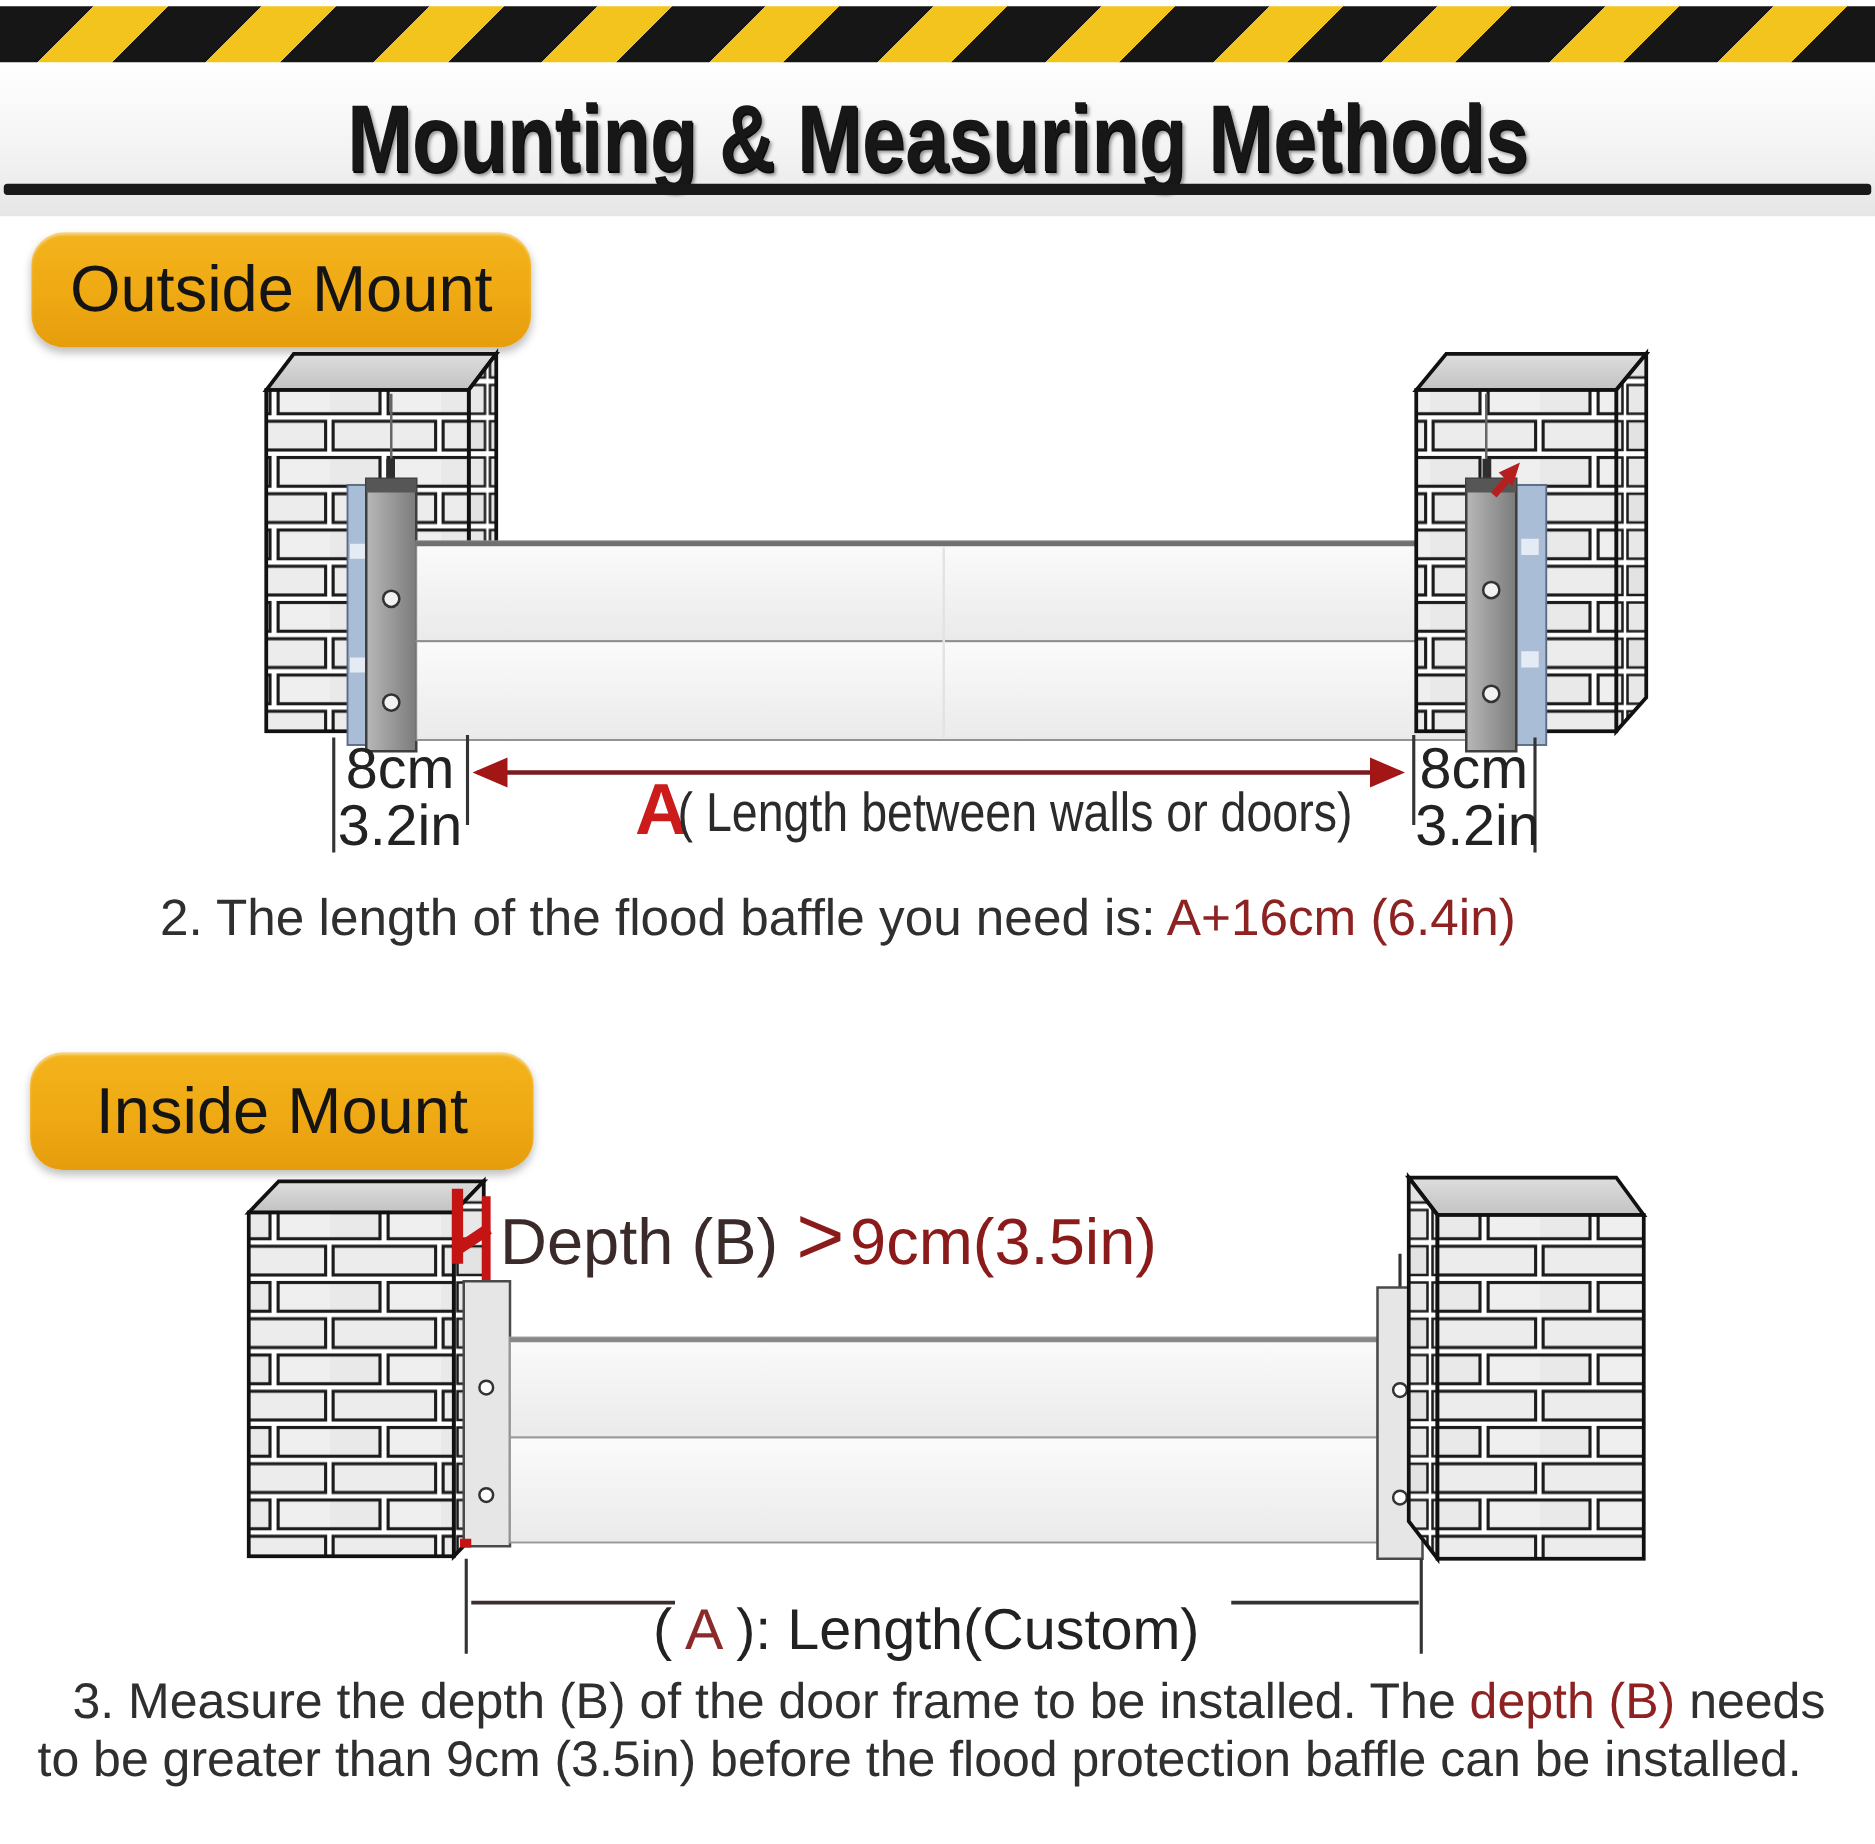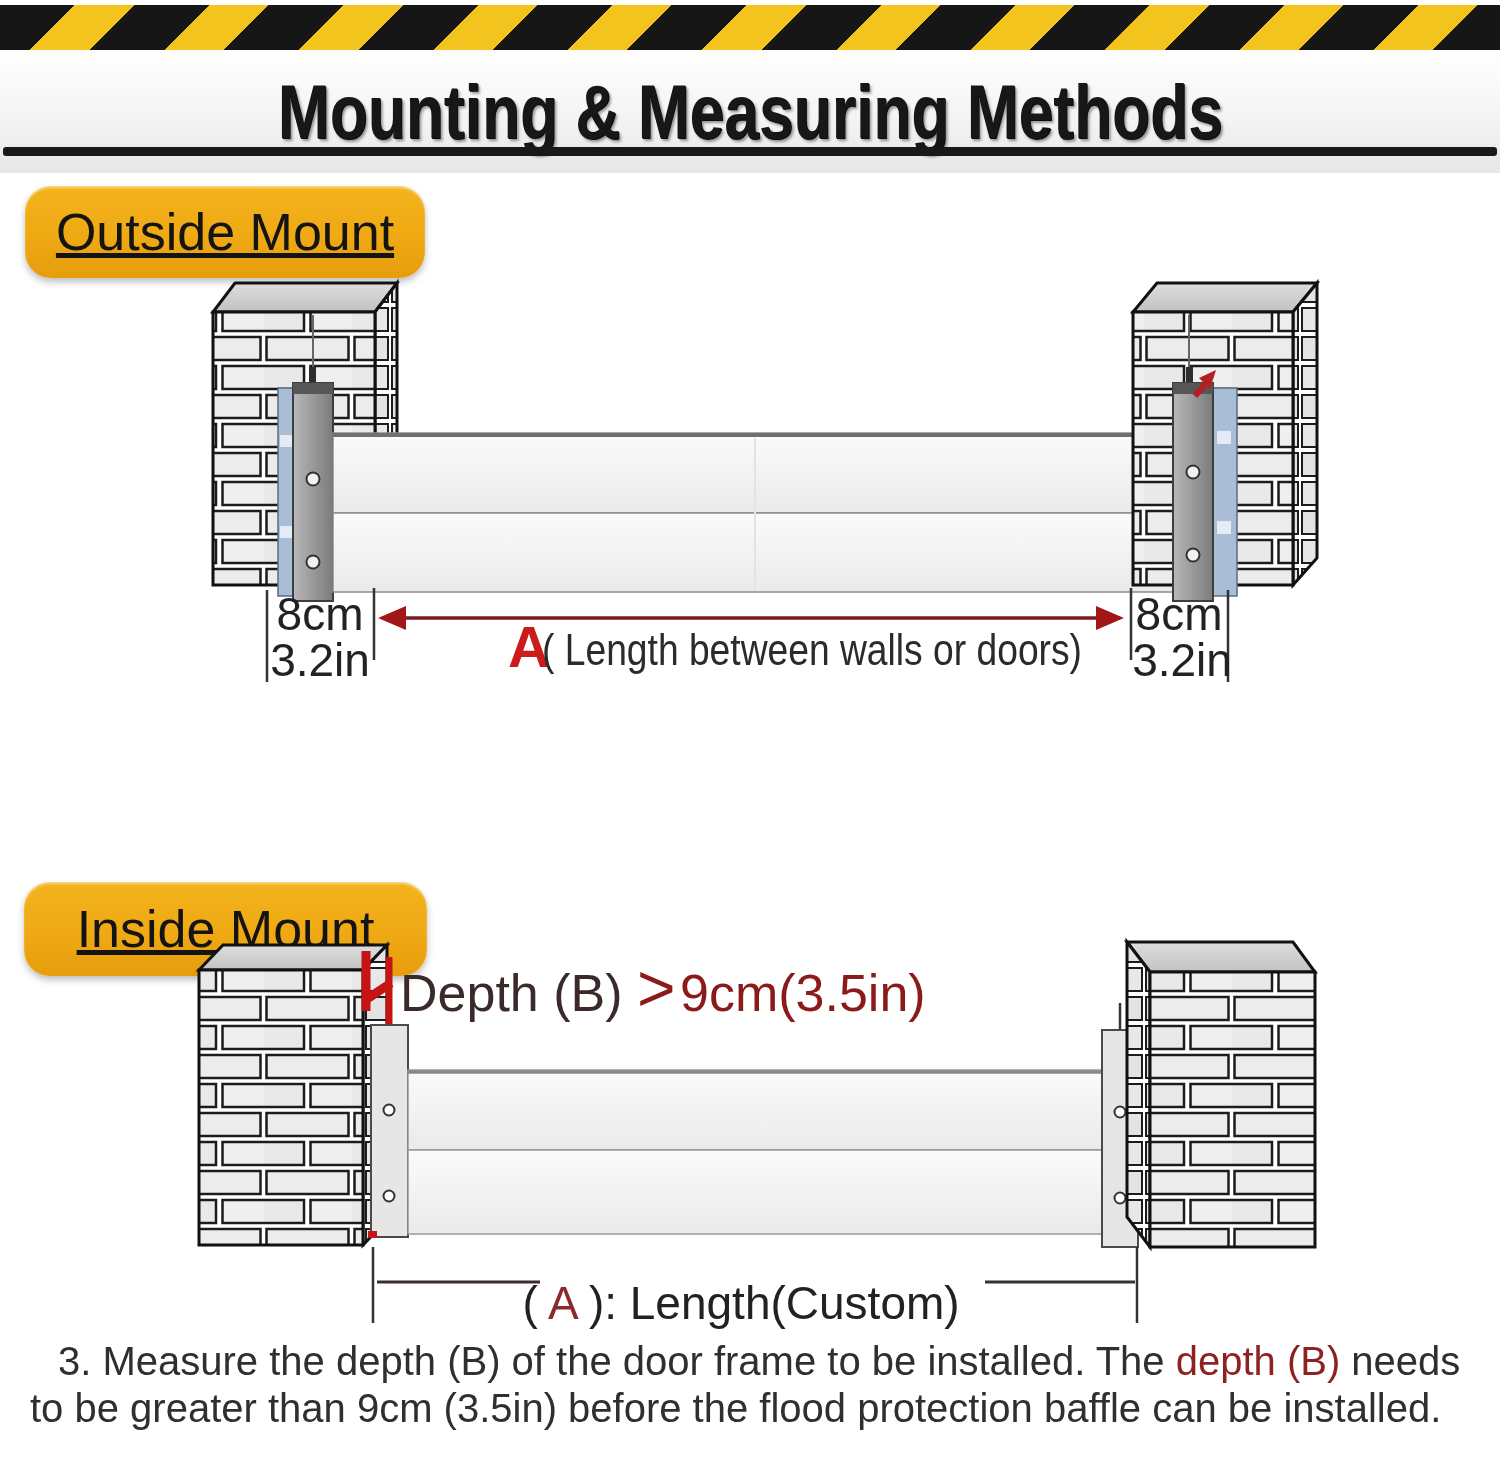--- a/index.html
+++ b/index.html
@@ -26,24 +26,23 @@
   .black-bar {
     position:absolute; top:147px; left:3px; width:1494px; height:9px;
     background:#191919; border-radius:3px;
   }
   
   .badge {
     position:absolute; display:flex; align-items:center; justify-content:center;
     background:linear-gradient(180deg,#f3b31c 0%,#efa913 55%,#e69d0d 100%);
     border-radius:26px; color:#141414; font-size:52px; white-space:nowrap;
     box-shadow:0 4px 7px rgba(0,0,0,0.25), inset 0 2px 2px rgba(255,255,255,0.45);
-    text-decoration:underline;
   }
   .badge-outside { left:25px; top:186px; width:400px; height:92px; }
-  .badge-inside  { left:24px; top:842px; width:403px; height:94px;margin-top:40px; }
+  .badge-inside  { left:24px; top:842px; width:403px; height:94px; }
   
   .diagram { position:absolute; left:0; width:1500px; }
   #diagram-outside { top:275px; height:430px; }
   #diagram-inside  { top:935px; height:400px; }
   svg text { font-family:"Liberation Sans", sans-serif; }
   
   .steps { position:absolute; color:#2f2f2f; }
   .steps p { margin:0; }
   .steps .red { color:#8e2222; }
   .steps-outside { left:128px; top:706px; font-size:41px; }
@@ -149,20 +148,21 @@
     <text x="320" y="355" text-anchor="middle" font-size="46" fill="#222222">8cm</text>
     <text x="320" y="401" text-anchor="middle" font-size="46" fill="#222222">3.2in</text>
     <text x="1179" y="355" text-anchor="middle" font-size="46" fill="#222222">8cm</text>
     <text x="1182" y="401" text-anchor="middle" font-size="46" fill="#222222">3.2in</text>
     <text x="508" y="392" font-size="58" font-weight="bold" fill="#cc1b1b">A</text>
     <text x="542" y="390" font-size="44" fill="#2b2b2b" textLength="540" lengthAdjust="spacingAndGlyphs">( Length between walls or doors)</text>
   </g>
 </svg>
 
 <div class="steps steps-outside">
+  <p><span>2. The length of the flood baffle you need is: </span><span class="red">A+16cm (6.4in)</span><span></span></p>
 </div>
 
 <div class="badge badge-inside">
   <span>Inside Mount</span>
 </div>
 
 <svg id="diagram-inside" class="diagram" viewBox="0 0 1500 400">
 
   <g>
     <polygon points="199,35 363,35 387,10 223,10" fill="url(#topGrad)" stroke="#111" stroke-width="3"></polygon>

